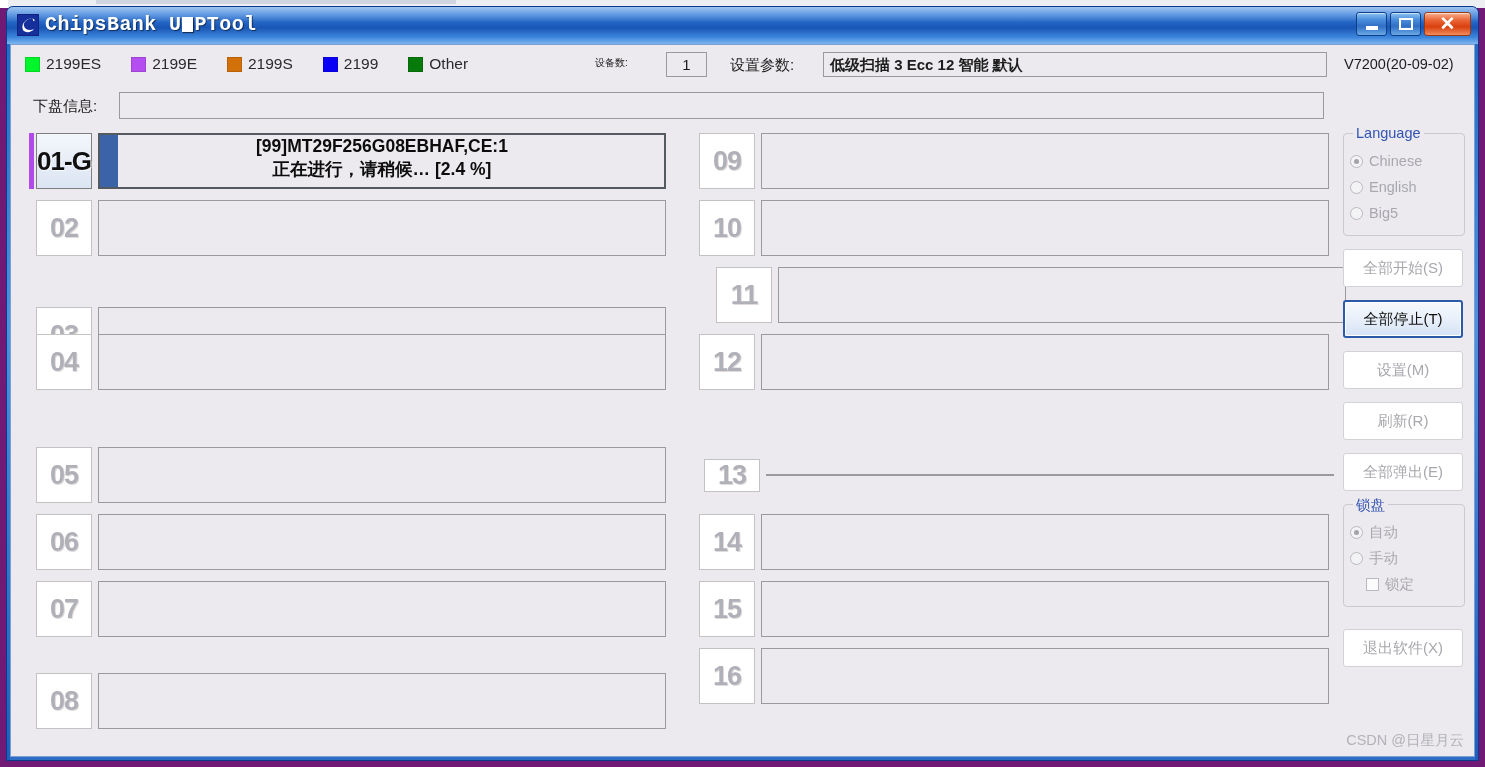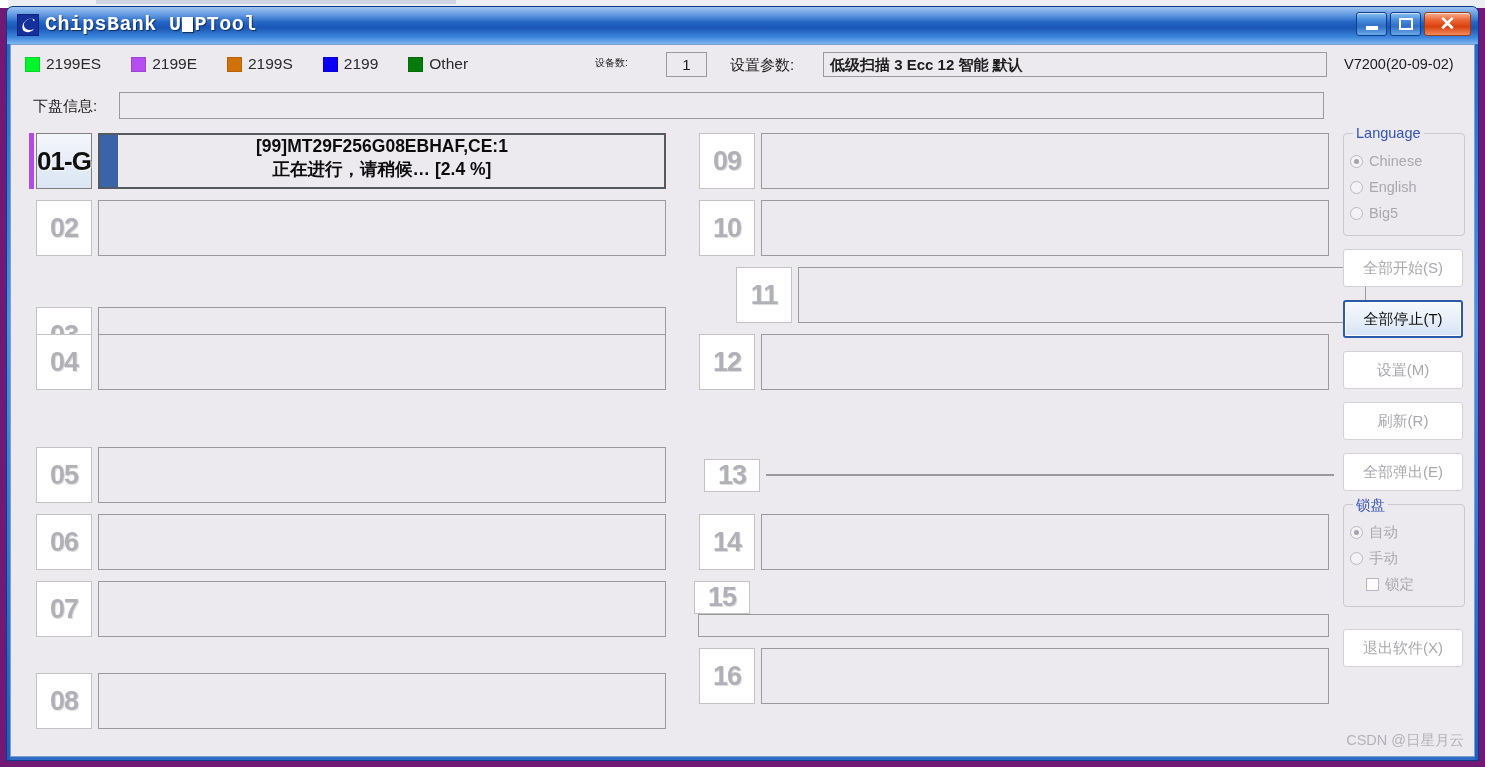--- a/index.html
+++ b/index.html
@@ -526,41 +526,41 @@
           <div class="slot" style="left: 663px; top: 0px;">
             <div class="slot-stripe"></div>
             <div class="slot-btn">09</div>
             <div class="slot-field"></div>
           </div>
           <div class="slot" style="left: 663px; top: 67px;">
             <div class="slot-stripe"></div>
             <div class="slot-btn">10</div>
             <div class="slot-field"></div>
           </div>
-          <div class="slot" style="left: 700px; top: 134px; justify-content: space-between;">
+          <div class="slot" style="left: 680px; top: 134px; justify-content: space-between;">
             <div class="slot-stripe"></div>
             <div class="slot-btn">11</div>
             <div class="slot-field"></div>
           </div>
           <div class="slot" style="left: 663px; top: 201px;">
             <div class="slot-stripe"></div>
             <div class="slot-btn">12</div>
             <div class="slot-field"></div>
           </div>
           <div class="slot" style="left: 668px; top: 314px; align-items: center;">
             <div class="slot-stripe"></div>
             <div class="slot-btn">13</div>
             <div class="slot-field"></div>
           </div>
           <div class="slot" style="left: 663px; top: 381px;">
             <div class="slot-stripe"></div>
             <div class="slot-btn">14</div>
             <div class="slot-field"></div>
           </div>
-          <div class="slot" style="left: 663px; top: 448px; flex-direction: column;">
+          <div class="slot" style="left: 663px; top: 448px;">
             <div class="slot-stripe"></div>
             <div class="slot-btn">15</div>
             <div class="slot-field"></div>
           </div>
           <div class="slot" style="left: 663px; top: 515px;">
             <div class="slot-stripe"></div>
             <div class="slot-btn">16</div>
             <div class="slot-field"></div>
           </div>
         </div>

